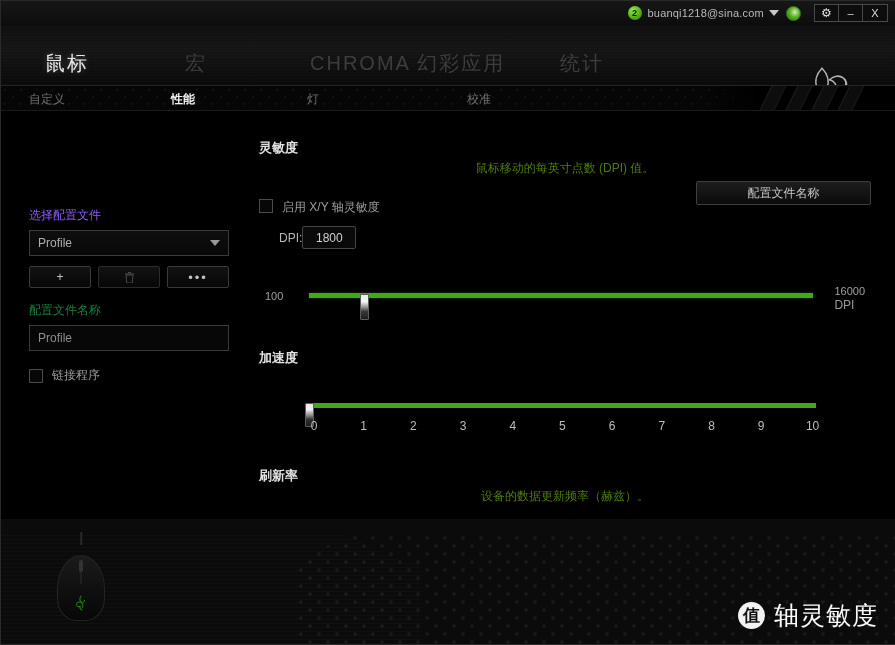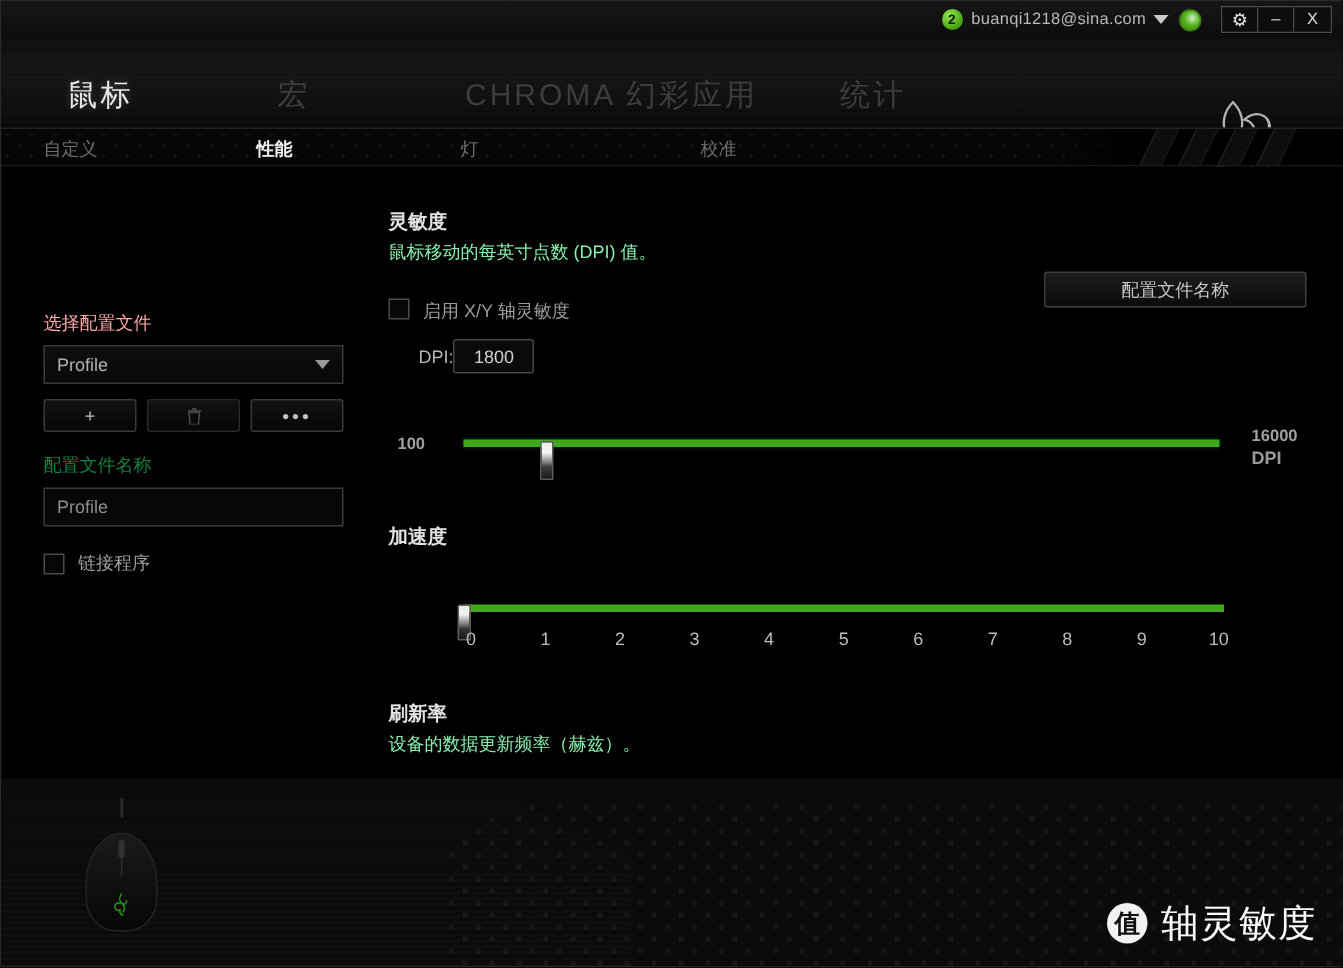--- a/index.html
+++ b/index.html
@@ -112,21 +112,21 @@
 
   
   .content {
     position: absolute; top: 110px; left: 0; width: 895px; height: 410px;
     background: #000;
   }
 
   
   .sidebar { position: absolute; left: 28px; top: 96px; width: 200px; }
   .side-label {
-    color: #fca5a5; font-size: 12px; margin-bottom: 6px;
+    color: #8b5cf6; font-size: 12px; margin-bottom: 6px;
   }
   .select-box {
     width: 200px; height: 26px;
     background: linear-gradient(to bottom, #0e0e0e, #080808);
     border: 1px solid #3a3a3a;
     display: flex; align-items: center; justify-content: space-between;
     padding: 0 8px; color: #b0b0b0; font-size: 12px;
   }
   .dd-caret {
     width: 0; height: 0; border-left: 5px solid transparent;
@@ -151,42 +151,42 @@
   }
   .chk-row { display: flex; align-items: center; margin-top: 16px; gap: 9px; }
   .chkbox {
     width: 14px; height: 14px; border: 1px solid #4b4b4b; background: #070707;
   }
   .chk-lbl { color: #9d9d9d; font-size: 12px; }
 
   
   .panel { position: absolute; left: 258px; top: 28px; width: 612px; }
   .sec-title { color: #e2e2e2; font-size: 13px; font-weight: bold; margin-bottom: 3px; }
-  .sec-desc { color: #86efac; font-size: 12px; }
+  .sec-desc { color: #4d7c0f; font-size: 12px; text-align: center; }
 
   .xy-row { display: flex; gap: 9px; margin-top: 22px; }
   .dpi-row { display: flex; align-items: center; margin-top: 10px; padding-left: 20px; }
   .dpi-lbl { color: #b6b6b6; font-size: 12px; }
   .dpi-box {
     width: 54px; height: 23px; background: #0a0a0a;
     border: 1px solid #454545; border-radius: 2px;
     display: flex; align-items: center; justify-content: center;
     color: #d2d2d2; font-size: 12px;
   }
   .stage-btn {
     position: absolute; right: 0; top: 42px;
     width: 175px; height: 24px;
     background: linear-gradient(to bottom, #1d1d1d, #0b0b0b);
     border: 1px solid #3f3f3f; border-radius: 2px;
     display: flex; align-items: center; justify-content: center;
     color: #c7c7c7; font-size: 12px;
   }
 
   
-  .slider-wrap { position: relative; margin-top: 32px; height: 28px; font-weight: bold; }
+  .slider-wrap { position: relative; margin-top: 32px; height: 28px; }
   .sl-min {
     position: absolute; left: 6px; top: 9px;
     color: #a0a0a0; font-size: 11px;
   }
   .sl-max {
     position: absolute; right: 6px; top: 4px;
     color: #a0a0a0; font-size: 11px; text-align: left;
   }
   .sl-max .unit { display: block; color: #9a9a9a; font-size: 12px; margin-top: 1px; }
   .track {

